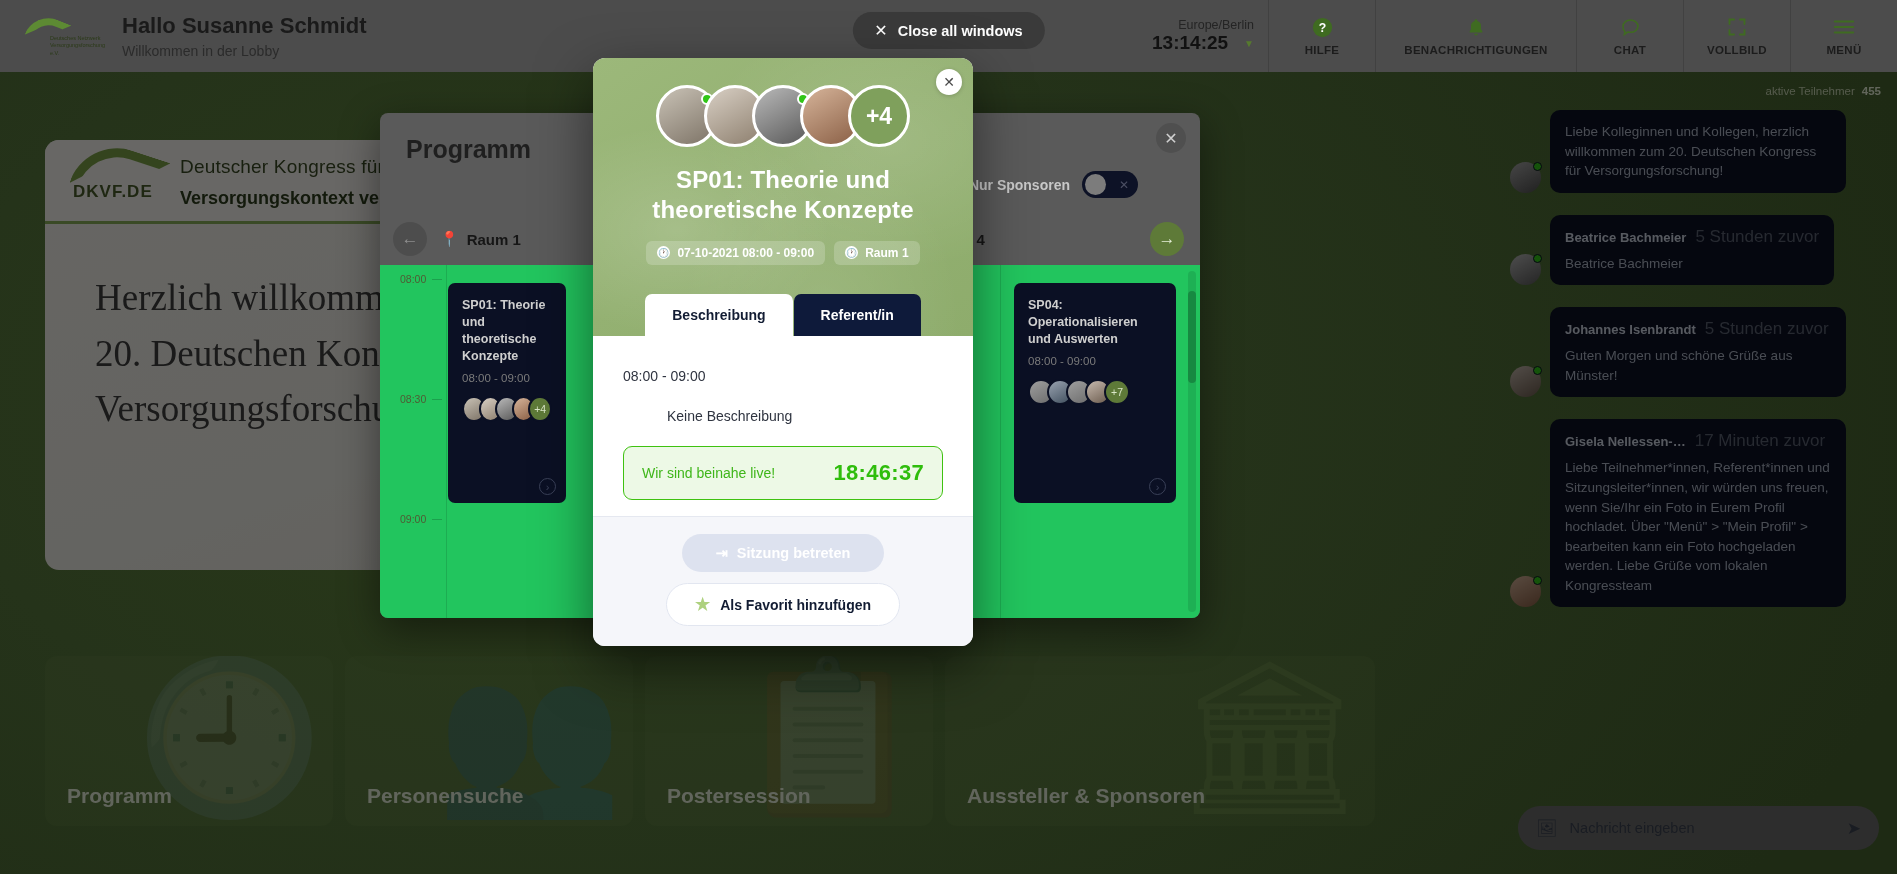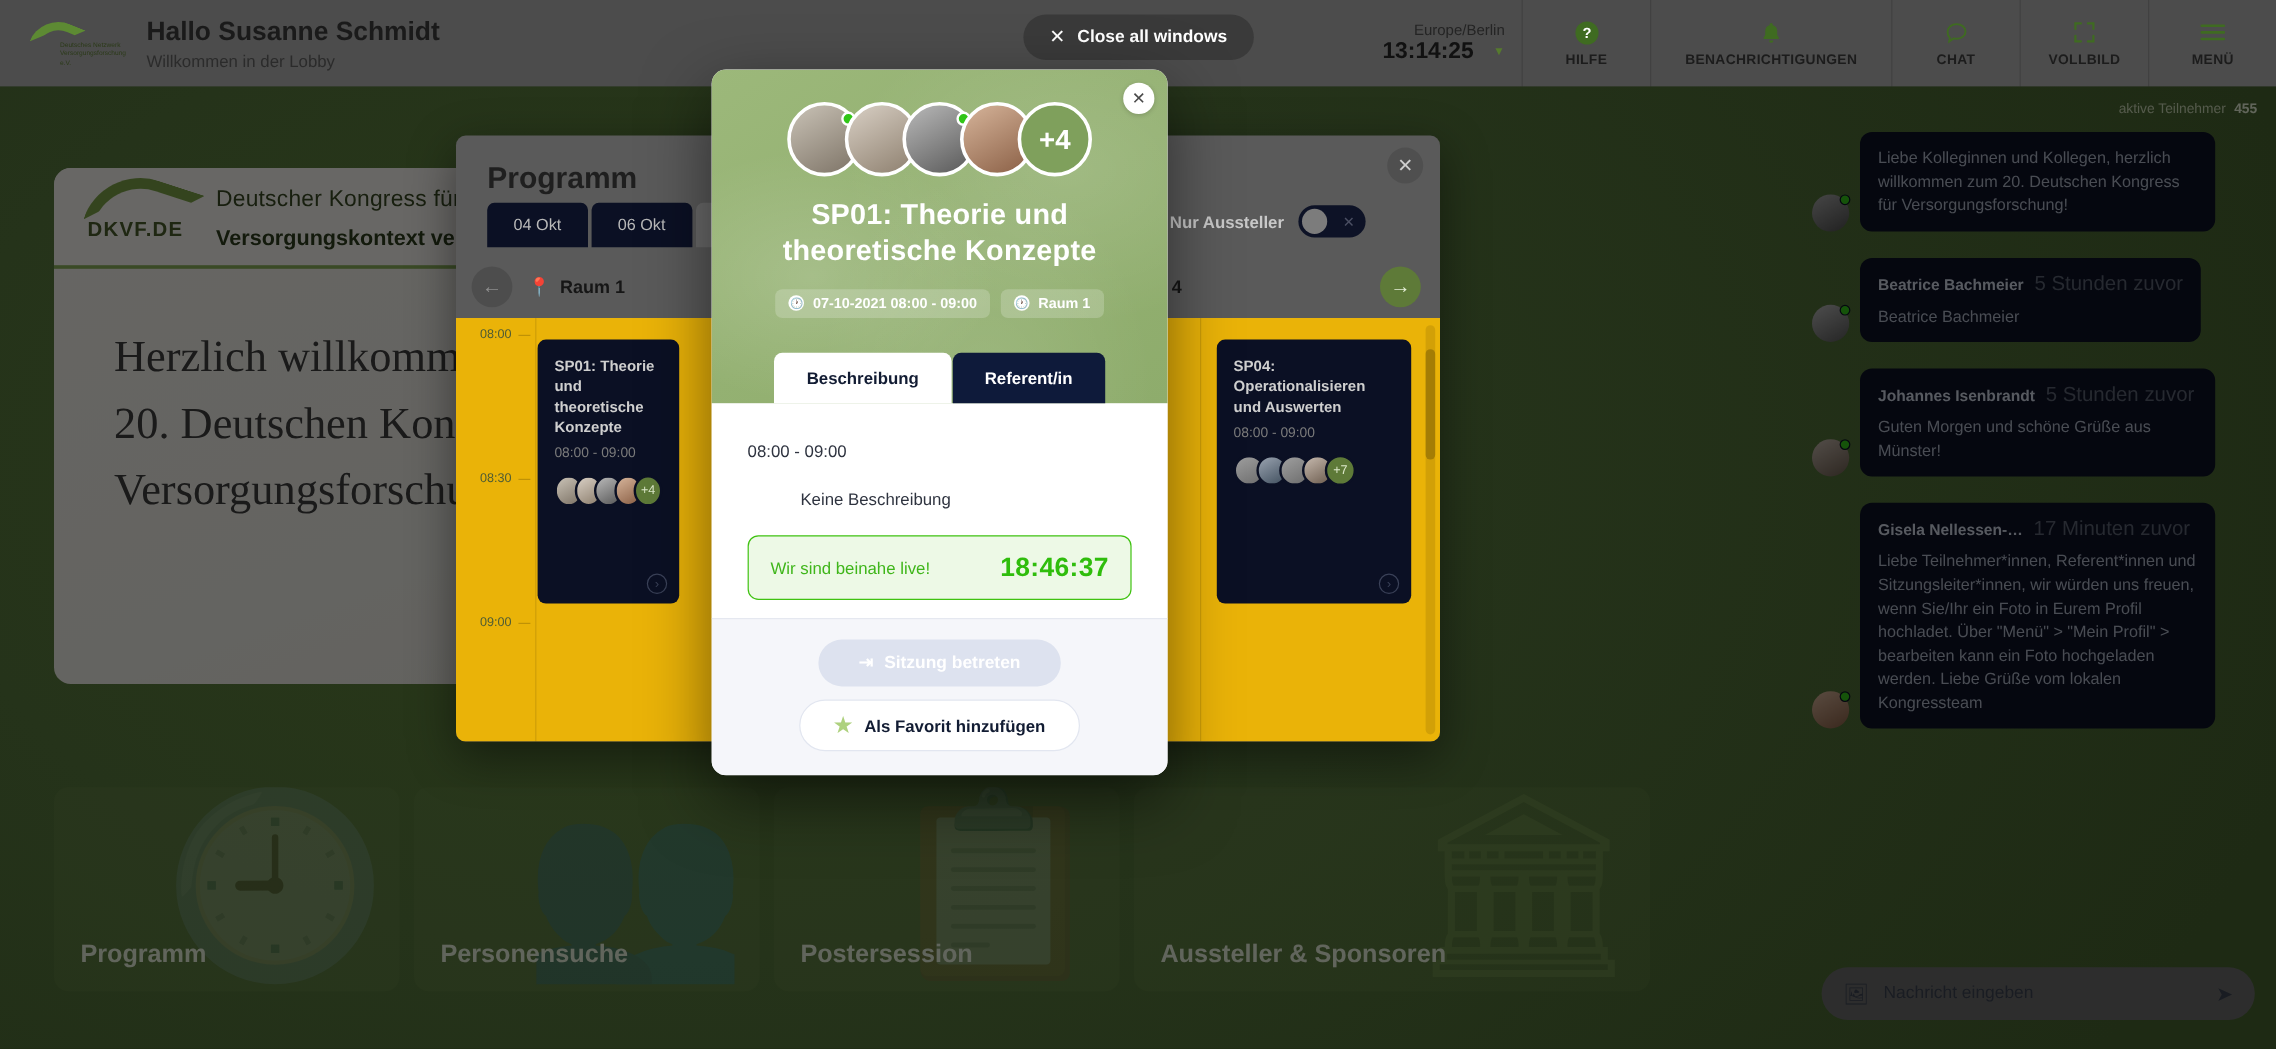--- a/index.html
+++ b/index.html
@@ -193,21 +193,21 @@
     display: flex; align-items: center; justify-content: center;
     font-size: 17px; cursor: pointer;
   }
   .nav-circle.fwd { background: #5e7a38; color: #e4eed6; }
   .room-head { display: flex; align-items: center; gap: 8px; }
   .room-head .pin { color: #6e9140; font-size: 15px; }
   .room-head .nm { font-size: 15px; font-weight: bold; color: #161616; }
 
   #grid-area {
     position: absolute; left: 0; top: 152px; right: 0; bottom: 0;
-    background: #eab308;
+    background: #22c55e;
   }
   .time-label {
     position: absolute; left: 20px; font-size: 10.5px; color: #4f5c34;
   }
   .time-tick { position: absolute; left: 52px; width: 10px; height: 1px; background: rgba(0,0,0,.18); }
   .grid-col-line { position: absolute; top: 0; bottom: 0; width: 1px; background: rgba(0,0,0,.12); }
   .session-card {
     position: absolute; border-radius: 7px;
     background: #0b1024; padding: 14px 14px 10px 14px;
     overflow: hidden;
@@ -441,32 +441,27 @@
       <div class="tile-label">Aussteller &amp; Sponsoren</div>
     </div>
   </div>
 
   <div id="program-window">
     <div class="pw-head">
       <div id="program-title">Programm</div>
       <div id="program-close">✕</div>
 
       <div id="fav-toggle-wrap">
-        <div class="lbl">Nur Aussteller</div>
+        <div class="lbl">Nur Sponsoren</div>
         <div id="fav-toggle">
           <div class="knob"></div>
           <div class="mark">✕</div>
         </div>
       </div>
 
-      <div id="date-tabs">
-        <div class="date-tab">04 Okt</div>
-        <div class="date-tab">06 Okt</div>
-        <div class="date-tab active">07 Okt</div>
-      </div>
 
       <div id="room-bar">
         <div style="width:60px;display:flex;justify-content:center;">
           <div class="nav-circle">←</div>
         </div>
         <div class="room-head" style="width:260px;">
           <span class="pin">📍</span>
           <span class="nm">Raum 1</span>
         </div>
         <div style="flex:1"></div>

